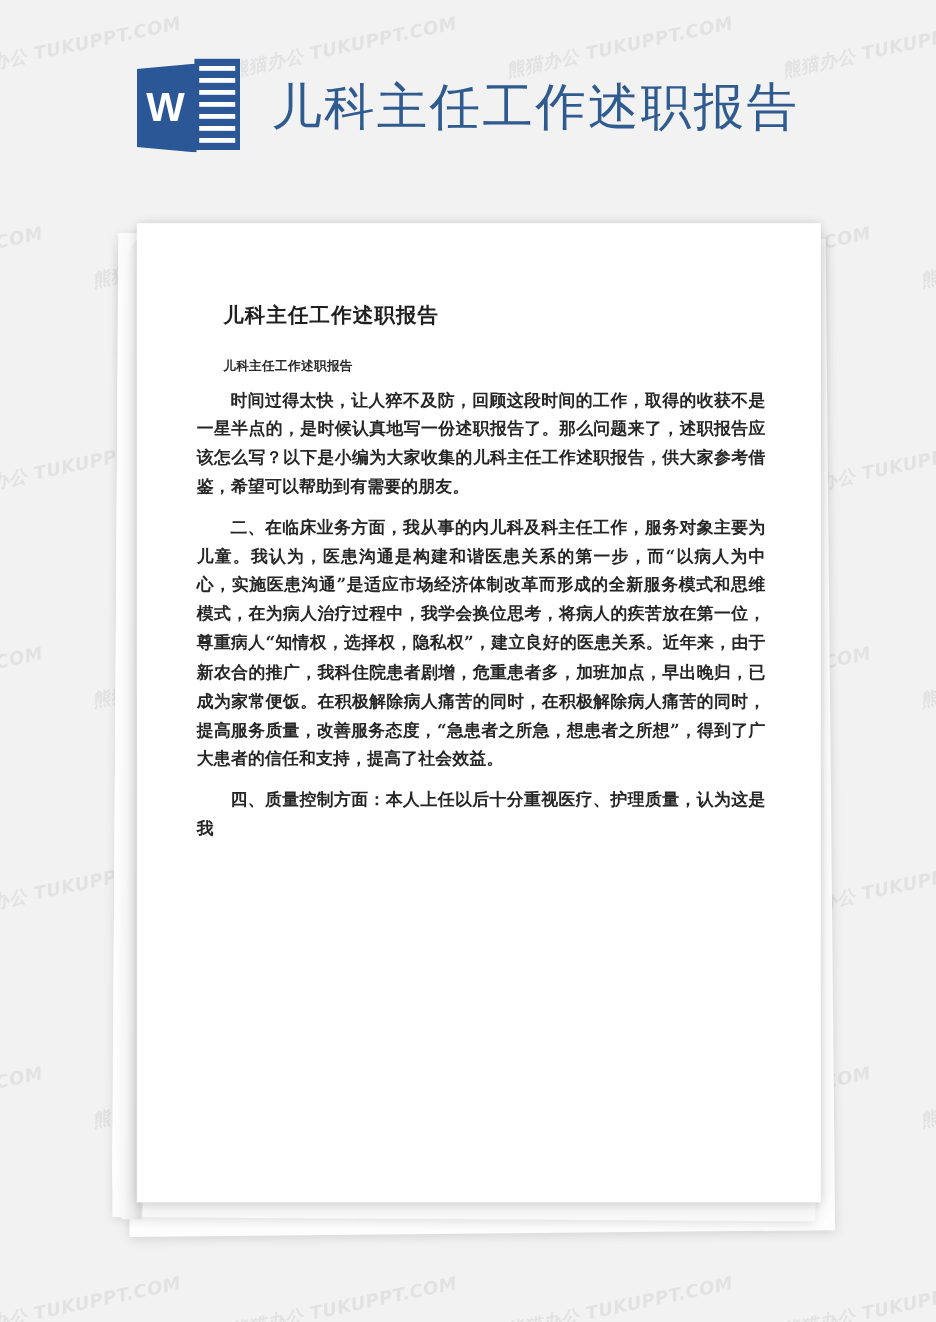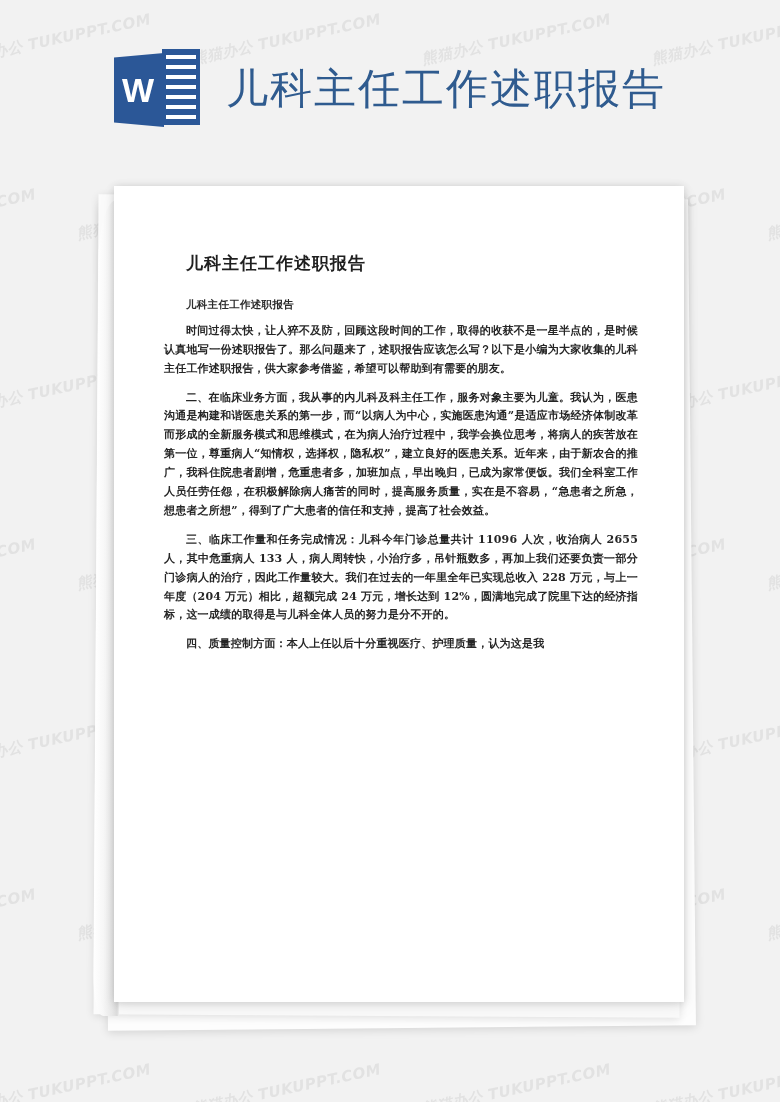--- a/index.html
+++ b/index.html
@@ -183,21 +183,21 @@
     line-height: 1.4;
   }
   .doc-sub {
     font-size: 10.5px;
     font-weight: 700;
     color: #2a2a2a;
     margin: 0 0 10px 22px;
     letter-spacing: 0.3px;
   }
   .doc-p {
-    font-size: 11px;
+    font-size: 14px;
     line-height: 1.72;
     text-align: justify;
     text-justify: inter-ideograph;
     margin: 0 0 10px 0;
     text-indent: 2em;
     color: #262626;
     letter-spacing: 0.2px;
     font-weight: 700;
   }
 </style>
@@ -228,22 +228,21 @@
 <div class="paper-stack">
   <div class="sheet sheet-back2"></div>
   <div class="sheet sheet-back1"></div>
   <div class="curl"></div>
   <div class="sheet sheet-front"></div>
 
   <div class="doc-body">
     <div class="doc-heading">儿科主任工作述职报告</div>
     <div class="doc-sub">儿科主任工作述职报告</div>
     <p class="doc-p">时间过得太快，让人猝不及防，回顾这段时间的工作，取得的收获不是一星半点的，是时候认真地写一份述职报告了。那么问题来了，述职报告应该怎么写？以下是小编为大家收集的儿科主任工作述职报告，供大家参考借鉴，希望可以帮助到有需要的朋友。</p>
-    <p class="doc-p">二、在临床业务方面，我从事的内儿科及科主任工作，服务对象主要为儿童。我认为，医患沟通是构建和谐医患关系的第一步，而“以病人为中心，实施医患沟通”是适应市场经济体制改革而形成的全新服务模式和思维模式，在为病人治疗过程中，我学会换位思考，将病人的疾苦放在第一位，尊重病人“知情权，选择权，隐私权”，建立良好的医患关系。近年来，由于新农合的推广，我科住院患者剧增，危重患者多，加班加点，早出晚归，已成为家常便饭。我们全科室工作人员任劳任怨，在积极解除病人痛苦的同时，提高服务质量，实在是不容易，“急患者之所急，想患者之所想”，得到了广大患者的信任和支持，提高了社会效益。</p>
-    <p class="doc-p">三、临床工作量和任务完成情况：儿科今年门诊总量共计 11096 人次，收治病人 2655 人，其中危重病人 133 人，病人周转快，小治疗多，吊针瓶数多，再加上我们还要负责一部分门诊病人的治疗，因此工作量较大。我们在过去的一年里全年已实现总收入 228 万元，与上一年度（204 万元）相比，超额完成 24 万元，增长达到 12%，圆满地完成了院里下达的经济指标，这一成绩的取得是与儿科全体人员的努力是分不开的。</p>
+    <p class="doc-p">二、在临床业务方面，我从事的内儿科及科主任工作，服务对象主要为儿童。我认为，医患沟通是构建和谐医患关系的第一步，而“以病人为中心，实施医患沟通”是适应市场经济体制改革而形成的全新服务模式和思维模式，在为病人治疗过程中，我学会换位思考，将病人的疾苦放在第一位，尊重病人“知情权，选择权，隐私权”，建立良好的医患关系。近年来，由于新农合的推广，我科住院患者剧增，危重患者多，加班加点，早出晚归，已成为家常便饭。在积极解除病人痛苦的同时，在积极解除病人痛苦的同时，提高服务质量，改善服务态度，“急患者之所急，想患者之所想”，得到了广大患者的信任和支持，提高了社会效益。</p>
     <p class="doc-p">四、质量控制方面：本人上任以后十分重视医疗、护理质量，认为这是我</p>
   </div>
 </div>
 
 <div class="watermark-layer" id="wm-layer">
     <div class="wm wm-en" style="left: -40px; top: 30px;">熊猫办公 TUKUPPT.COM</div>
     <div class="wm wm-en" style="left: 190px; top: 30px;">熊猫办公 TUKUPPT.COM</div>
     <div class="wm wm-en" style="left: 420px; top: 30px;">熊猫办公 TUKUPPT.COM</div>
     <div class="wm wm-en" style="left: 650px; top: 30px;">熊猫办公 TUKUPPT.COM</div>
     <div class="wm wm-en" style="left: -155px; top: 205px;">熊猫办公 TUKUPPT.COM</div>

